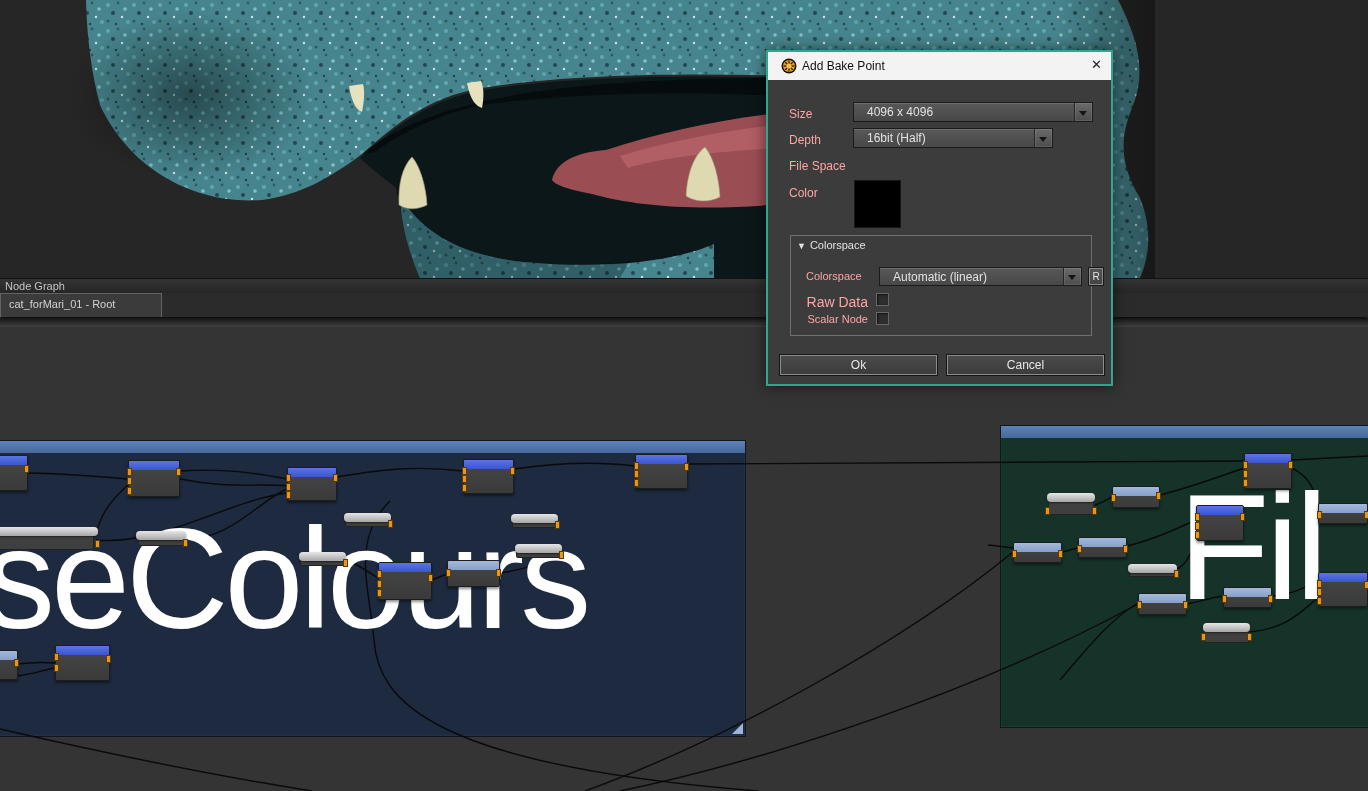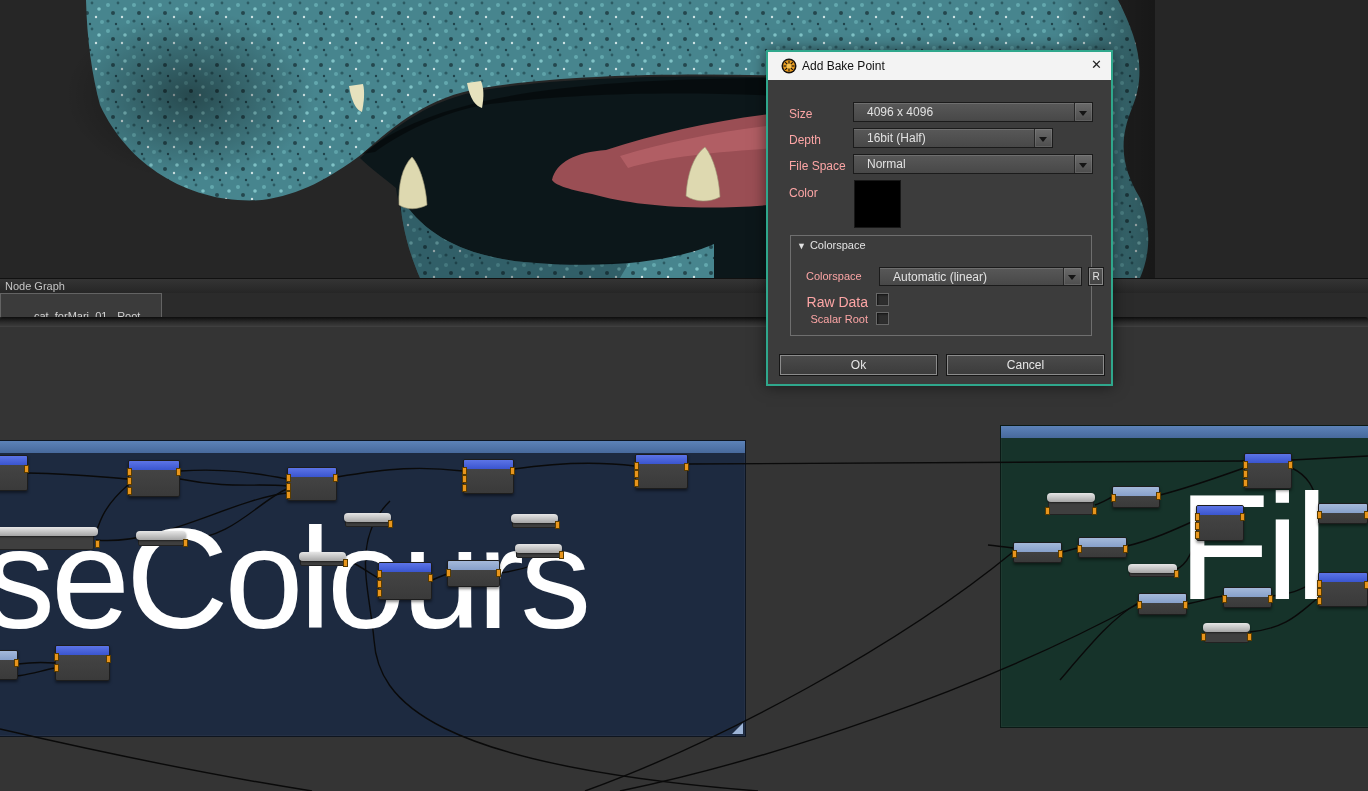--- a/index.html
+++ b/index.html
@@ -8,21 +8,21 @@
   
   #viewport{position:absolute;left:0;top:0;width:1368px;height:278px;background:#262626;}
   #viewport svg{display:block;}
   
   #ng-titlebar{position:absolute;left:0;top:278px;width:1368px;height:15px;
     background:linear-gradient(#343434,#262626);border-top:1px solid #111;box-sizing:border-box;}
   #ng-title{position:absolute;left:5px;top:1px;font-size:11px;color:#c4c4c4;}
   #ng-tabbar{position:absolute;left:0;top:293px;width:1368px;height:24px;background:#2b2b2b;}
   #ng-tab{position:absolute;left:0;top:0;width:162px;height:24px;background:#3b3b3b;
     border:1px solid #636363;border-bottom:none;box-sizing:border-box;}
-  #ng-tab span{position:absolute;left:8px;top:16px;font-size:11px;color:#d2d2d2;margin-left:25px;}
+  #ng-tab span{position:absolute;left:8px;top:4px;font-size:11px;color:#d2d2d2;}
   #ng-splitter{position:absolute;left:0;top:317px;width:1368px;height:9px;
     background:linear-gradient(#0d0d0d,#2a2a2a 55%,#3a3a3a);border-radius:3px 3px 0 0;}
   #ng-canvas{position:absolute;left:0;top:326px;width:1368px;height:465px;
     background:#343434;border-top:1px solid #3f3f3f;box-sizing:border-box;}
   
   .layer{position:absolute;left:0;top:0;width:1368px;height:791px;pointer-events:none;}
   .group-box{position:absolute;box-sizing:border-box;border:1px solid rgba(0,0,0,.5);
     box-shadow:inset 0 0 0 1px rgba(255,255,255,.03);}
   .group-head{position:absolute;left:0;top:0;right:0;height:12px;
     background:linear-gradient(#5c82b8,#47699c);}
@@ -384,41 +384,35 @@
       <span class="dd">
           <i></i>
         </span>
     </div>
     <div class="combo" style="left:85px;top:76px;width:200px">
       <span>16bit (Half)</span>
       <span class="dd">
           <i></i>
         </span>
     </div>
-    <div class="combo" style="left:85px;top:102px;width:240px">
-      <span>Normal</span>
-      <span class="dd">
-          <i></i>
-        </span>
-    </div>
 
     <div id="color-swatch"></div>
 
     <div id="cs-group">
       <span id="cs-head"><i class="tri">▼</i><span>Colorspace</span></span>
       <span class="dlg-label" style="left:15px;top:34px;font-size:11px">Colorspace</span>
       <div class="combo" style="left:88px;top:31px;width:203px;height:19px">
         <span>Automatic (linear)</span>
         <span class="dd">
             <i style="top:7px"></i>
           </span>
       </div>
       <div class="rbtn" style="left:297px;top:31px">R</div>
       <span class="dlg-label ralign" style="left:15px;top:58px;width:62px;font-size:14px">Raw Data</span>
       <div class="checkbox" style="left:85px;top:57px"></div>
-      <span class="dlg-label ralign" style="left:8px;top:77px;width:69px;font-size:11px">Scalar Root</span>
+      <span class="dlg-label ralign" style="left:8px;top:77px;width:69px;font-size:11px">Scalar Node</span>
       <div class="checkbox" style="left:85px;top:76px"></div>
     </div>
 
     <div class="btn" style="left:11px;top:302px;width:159px">Ok</div>
     <div class="btn" style="left:178px;top:302px;width:159px">Cancel</div>
   </div>
 </div>
 
 </body></html>

